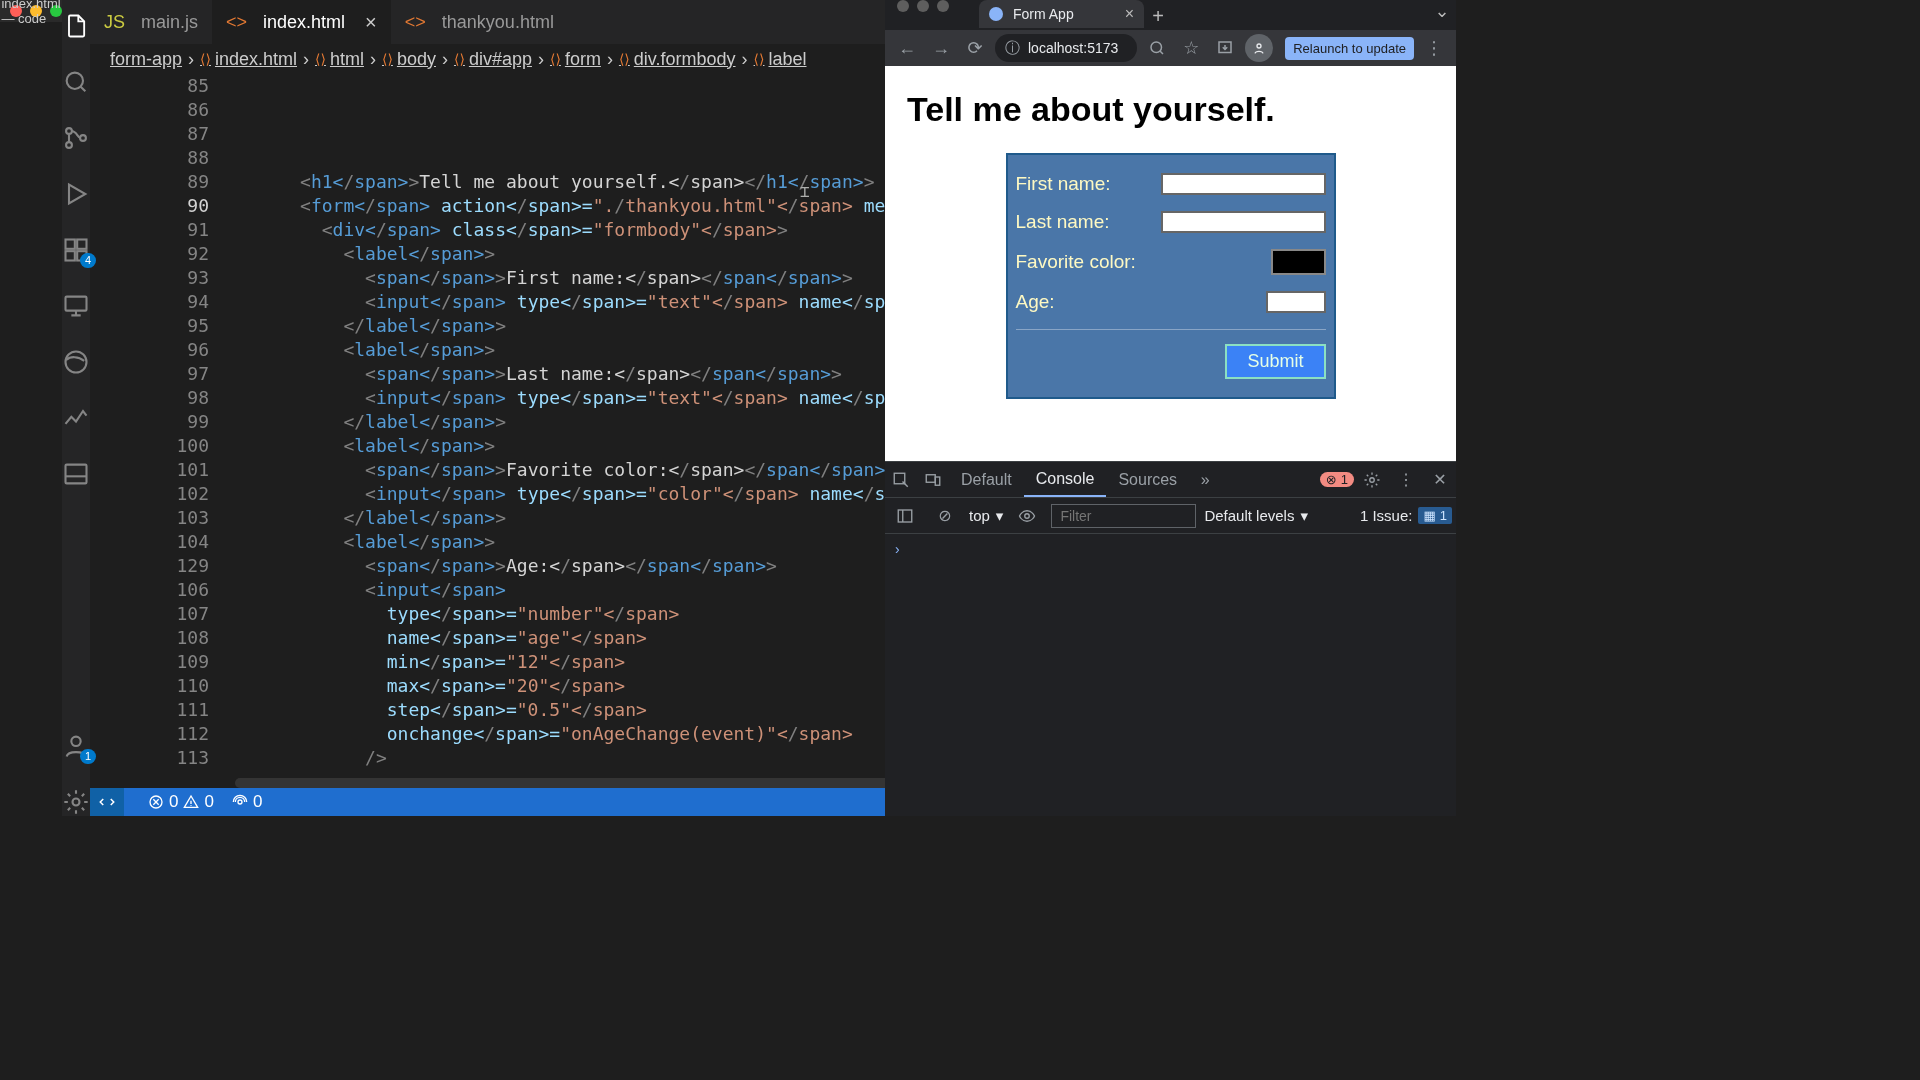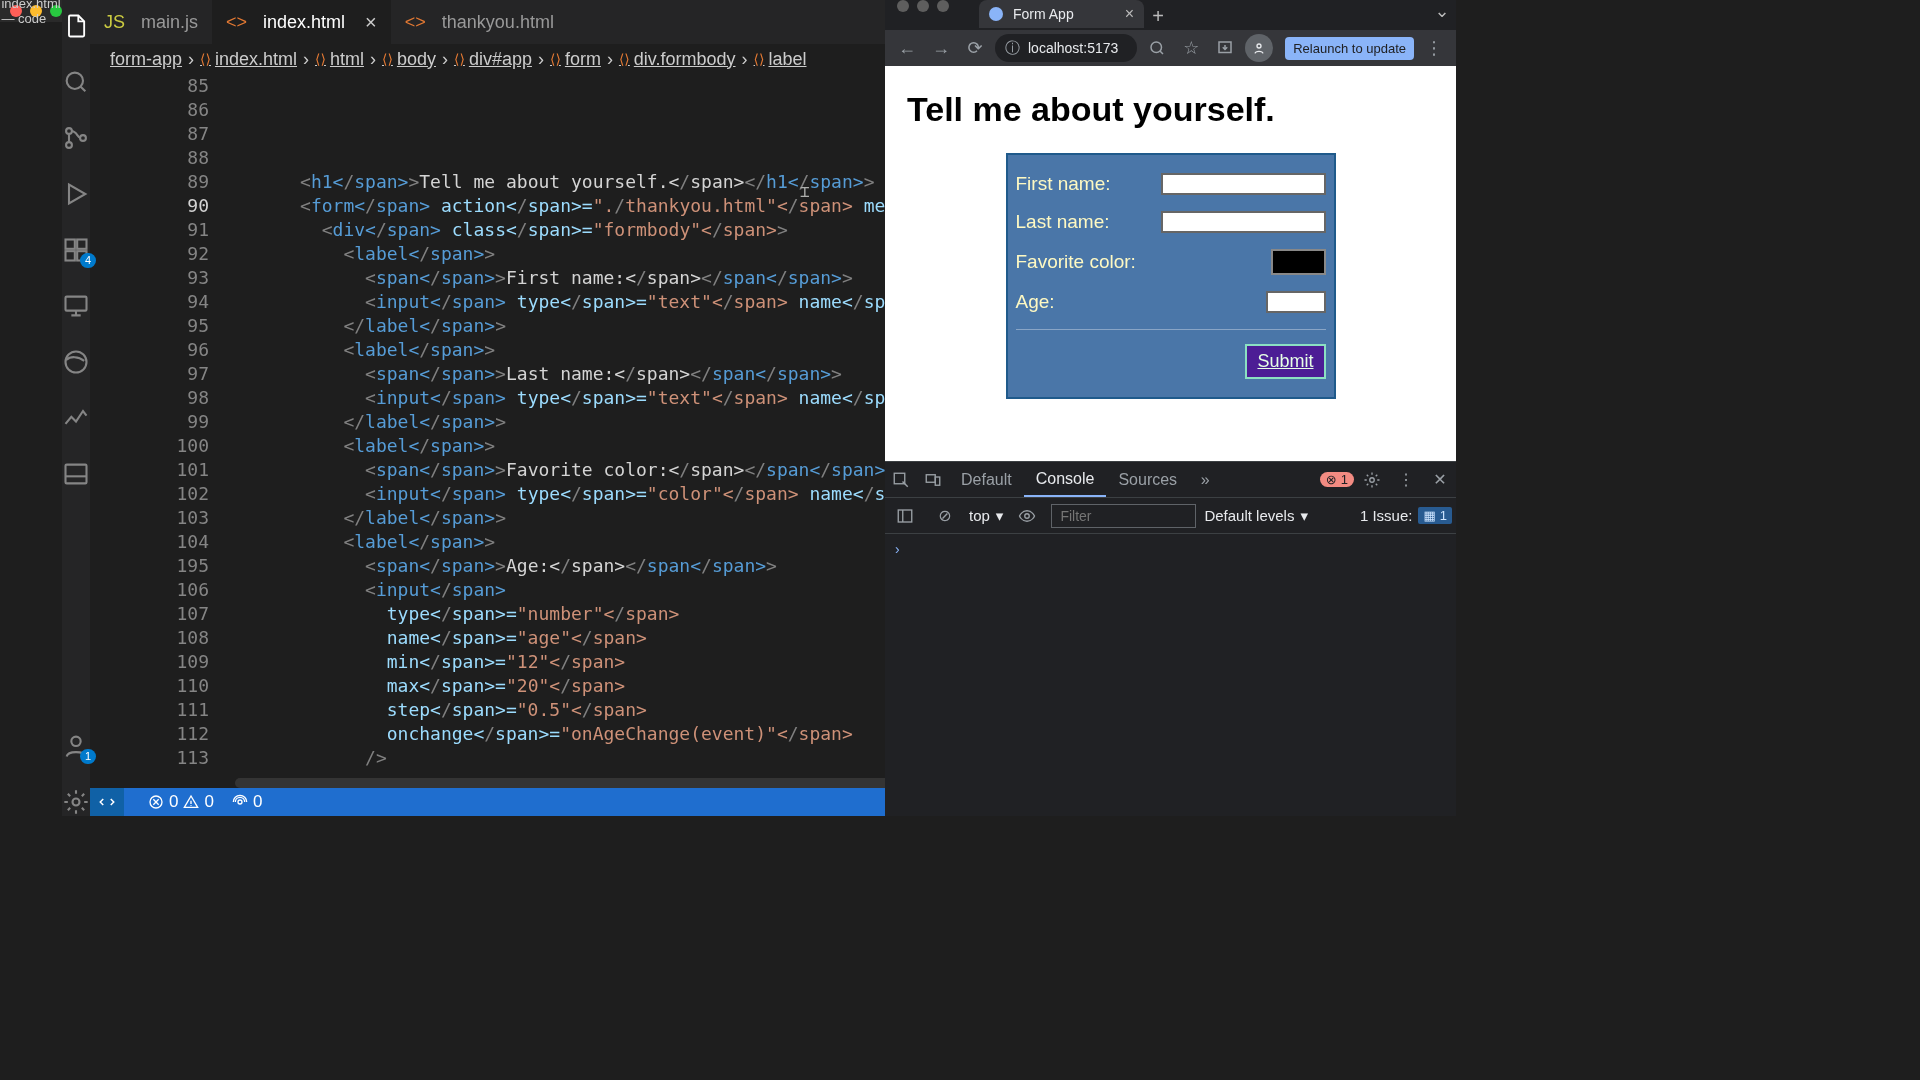--- a/index.html
+++ b/index.html
@@ -69,21 +69,21 @@
 
   .viewport { background: #fff; flex: 1; padding: 24px 22px 0 22px; }
   .vp-h1 { color: #000; font-size: 34px; font-weight: 800; margin-bottom: 24px; white-space: nowrap; }
   .formbody { width: 330px; margin: 0 auto; background: #4a76a8; border: 2px solid #1f5a8b; padding: 10px 8px; }
   .frow { display: flex; align-items: center; padding: 8px 0; }
   .flabel { color: #fef9c3; font-size: 19px; flex: 1; }
   .finput { width: 165px; height: 22px; border: 2px solid #666; background: #fff; }
   .finput.color { width: 55px; height: 26px; border: 2px solid #888; background: #000; }
   .finput.num { width: 60px; }
   .fhr { border: none; border-top: 1px solid rgba(255,255,255,0.35); margin: 8px 0 14px; }
-  .fsubmit { float: right; background: #4c1d95; color: #e6ffe6; border: 2px solid #8be0c2; padding: 5px 10px; font-size: 18px; margin-bottom: 8px; text-decoration: underline; }
+  .fsubmit { float: right; background: #3b82f6; color: #e6ffe6; border: 2px solid #8be0c2; padding: 5px 20px; font-size: 18px; margin-bottom: 8px; }
   .clear { clear: both; }
 
   .devtools { height: 355px; background: #202124; border-top: 1px solid #3c4043; display: flex; flex-direction: column; }
   .dt-tabs { height: 36px; display: flex; align-items: center; border-bottom: 1px solid #3c4043; }
   .dt-ico { width: 32px; height: 32px; display: flex; align-items: center; justify-content: center; color: #9aa0a6; cursor: pointer; font-size: 16px; }
   .dt-tab { padding: 0 12px; height: 100%; display: flex; align-items: center; color: #9aa0a6; font-size: 16px; cursor: pointer; }
   .dt-tab.active { color: #e8eaed; border-bottom: 2px solid #8ab4f8; }
   .dt-right { margin-left: auto; display: flex; align-items: center; gap: 2px; }
   .dt-err { background: #f28b82; color: #202124; border-radius: 999px; font-size: 13px; padding: 0 6px; display:flex;align-items:center;gap:4px;}
   .dt-row2 { height: 36px; display: flex; align-items: center; border-bottom: 1px solid #3c4043; padding: 0 4px; gap: 8px; }
@@ -234,21 +234,21 @@
             <div class="ln">95</div>
             <div class="ln">96</div>
             <div class="ln">97</div>
             <div class="ln">98</div>
             <div class="ln">99</div>
             <div class="ln">100</div>
             <div class="ln">101</div>
             <div class="ln">102</div>
             <div class="ln">103</div>
             <div class="ln">104</div>
-            <div class="ln">195</div>
+            <div class="ln">129</div>
             <div class="ln">106</div>
             <div class="ln">107</div>
             <div class="ln">108</div>
             <div class="ln">109</div>
             <div class="ln">110</div>
             <div class="ln">111</div>
             <div class="ln">112</div>
             <div class="ln">113</div>
           </div>
         <div class="code" id="code">

